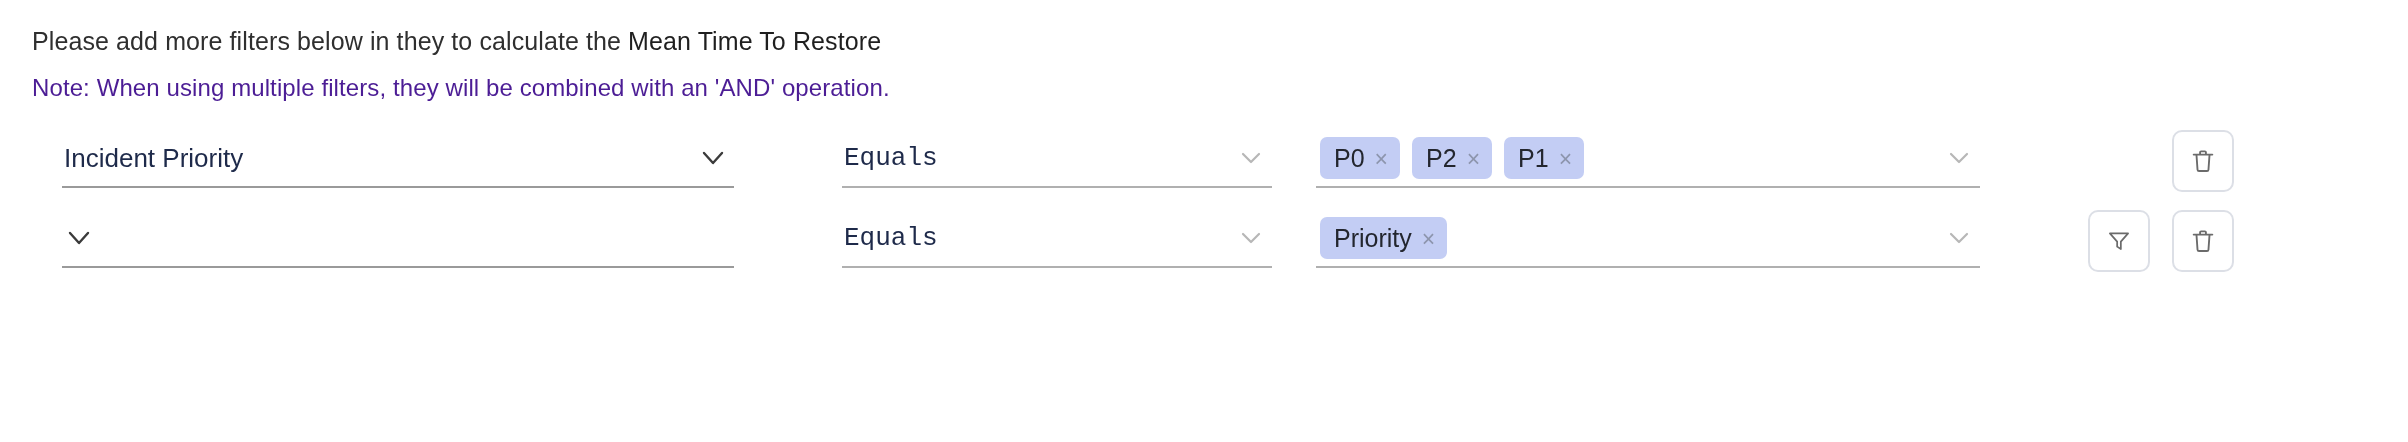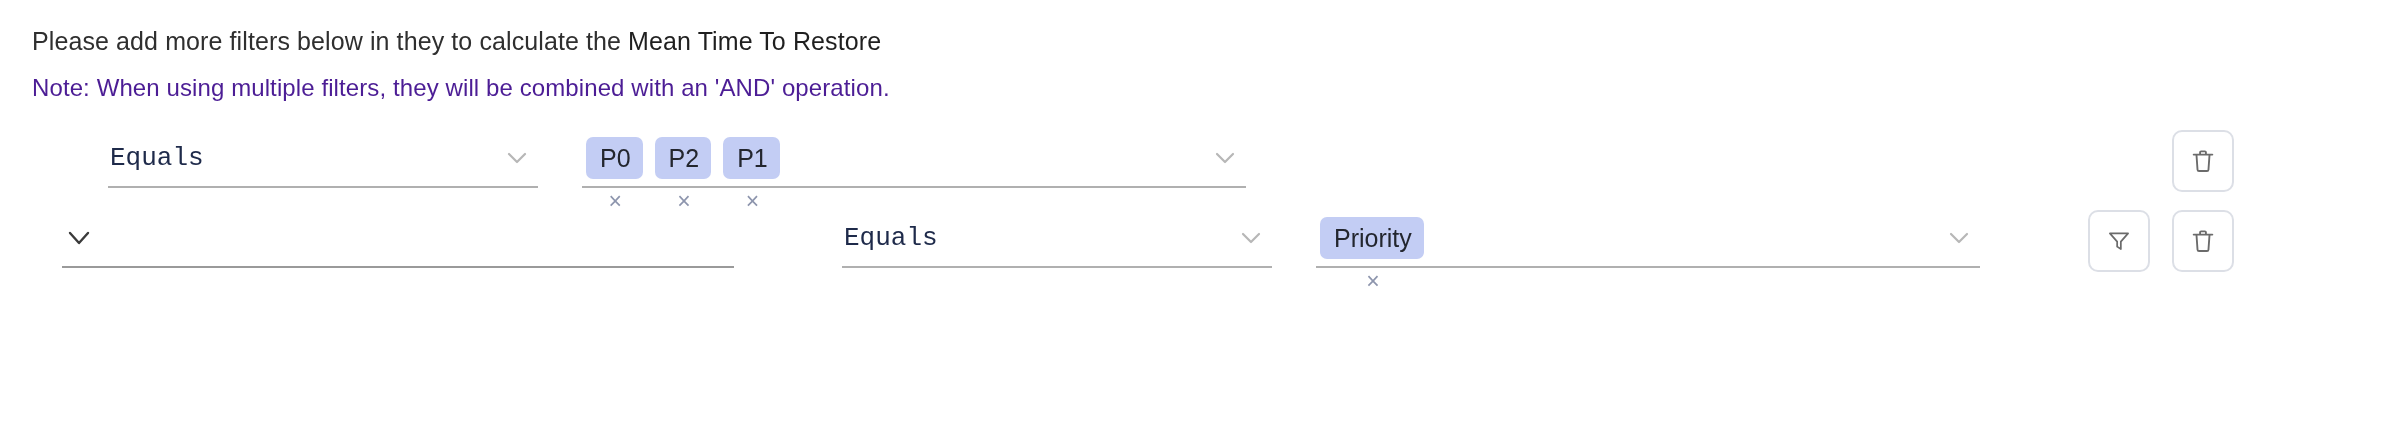--- a/index.html
+++ b/index.html
@@ -110,21 +110,20 @@
     align-items: center;
     gap: 10px;
     height: 42px;
     padding: 0 12px 0 14px;
     border-radius: 7px;
     background: #c3cdf4;
     color: #23262e;
     font-size: 25px;
     line-height: 42px;
     white-space: nowrap;
-    flex-direction: column;
   }
   .chip-x {
     font-size: 23px;
     color: #8d95ad;
     line-height: 1;
     display: inline-block;
     transform: translateY(1px);
   }
 
   
@@ -160,20 +159,30 @@
   <div class="headline">
     <span>Please add more filters below in they to calculate the </span><span class="metric">Mean Time To Restore</span>
   </div>
 
   <div class="note">Note: When using multiple filters, they will be combined with an 'AND' operation.</div>
 
   <div class="rows">
 
     <div class="filter-row">
 
+      <div class="field-cell field-name">
+        <div class="select-box">
+          <span class="select-text">Incident Priority</span>
+          <span class="chev">
+            <svg width="34" height="34" viewBox="0 0 34 34">
+              <path d="M8 12 L17 22 L26 12" fill="none" stroke="#3b3b3b" stroke-width="2.4" stroke-linecap="round" stroke-linejoin="round"></path>
+            </svg>
+          </span>
+        </div>
+      </div>
 
       <div class="field-cell field-op">
         <div class="select-box thin">
           <span class="select-text">Equals</span>
           <span class="chev">
             <svg width="34" height="34" viewBox="0 0 34 34">
               <path d="M9 13 L17 21 L25 13" fill="none" stroke="#b7b7b7" stroke-width="2.2" stroke-linecap="round" stroke-linejoin="round"></path>
             </svg>
           </span>
         </div>

